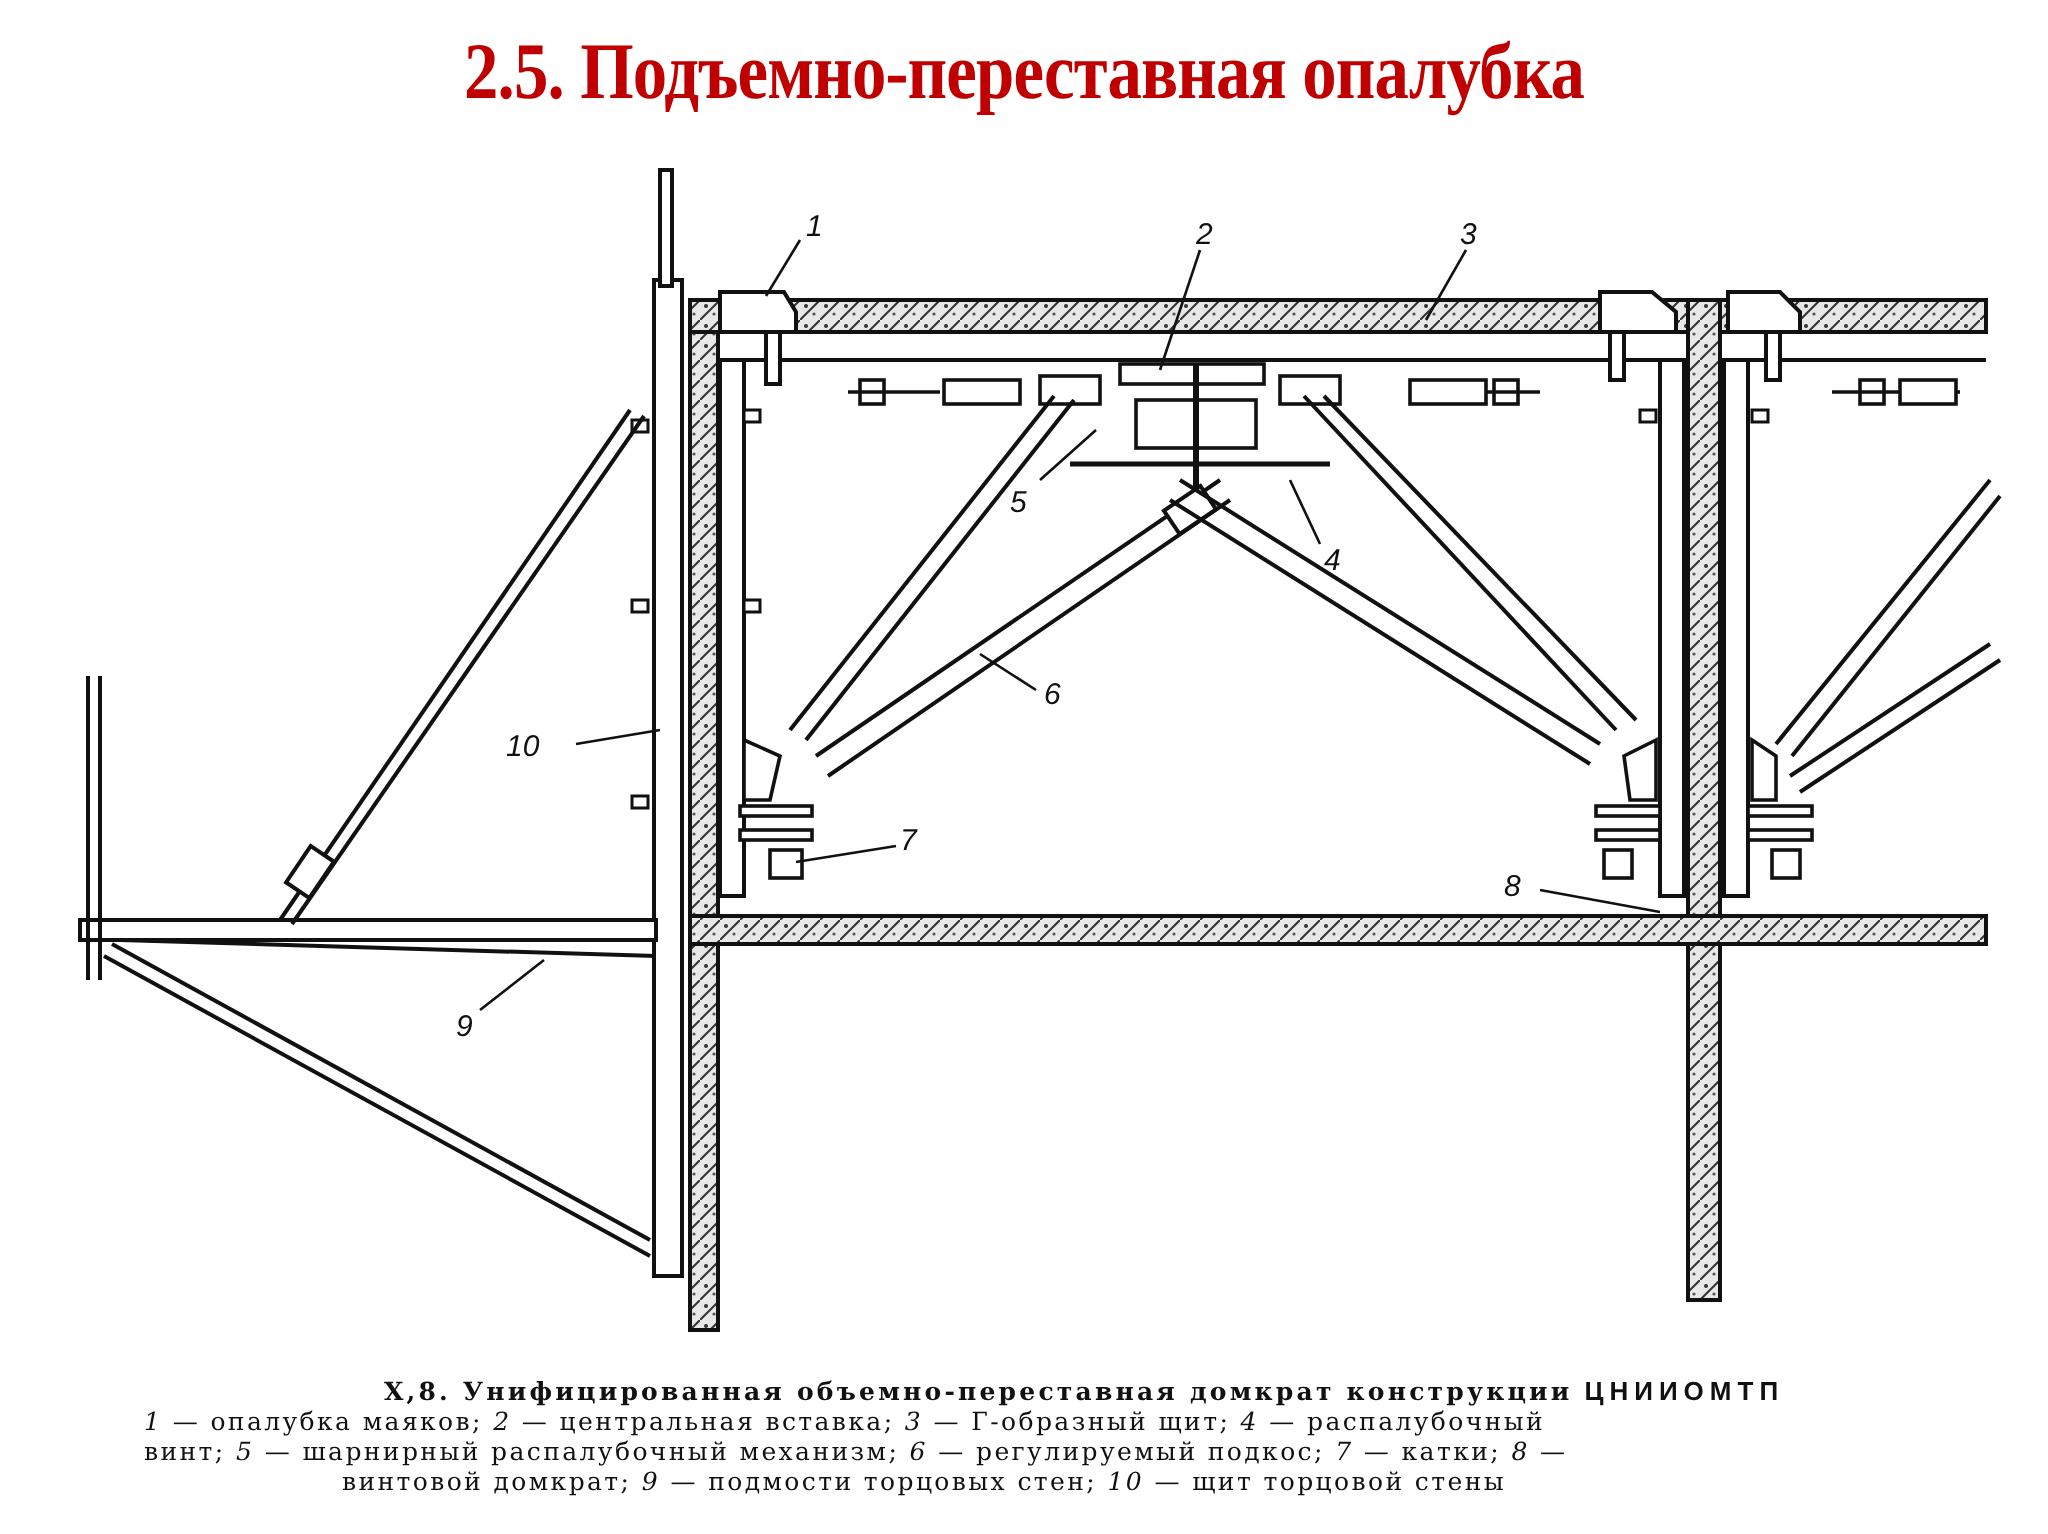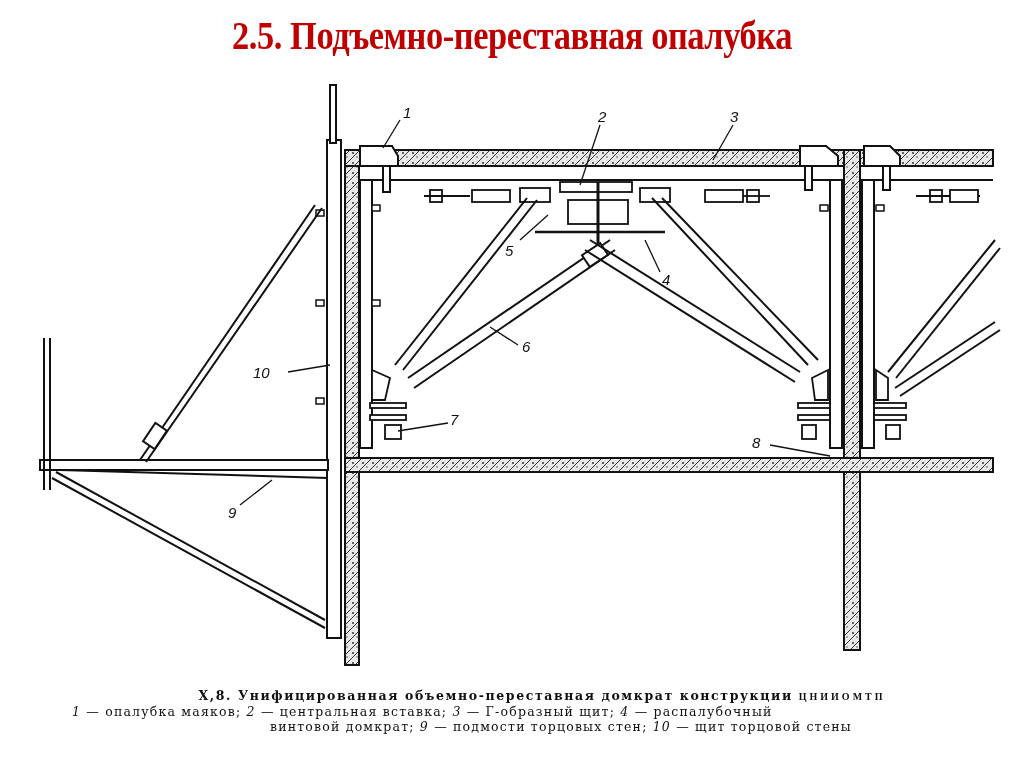--- a/index.html
+++ b/index.html
@@ -9,23 +9,23 @@
     color: #c00000; font-family: "Liberation Serif", serif; font-weight: bold;
     font-size: 40px; letter-spacing: -0.5px; transform: scaleX(0.86); transform-origin: center;
   }
   svg.diagram { position: absolute; left: 0; top: 0; }
   .lbl { font-family: "Liberation Sans", sans-serif; font-style: italic; font-size: 15px; fill: #111; }
   .caption {
     position: absolute; left: 72px; top: 688px; width: 940px;
     font-family: "DejaVu Serif", serif; color: #111; font-size: 12.5px; line-height: 15px;
   }
   .cap-head { text-align: center; font-weight: bold; letter-spacing: 1.6px; }
-  .cap-head .org { font-family: Liberation Serif, serif; letter-spacing: 3px; font-size: 10px; }
+  .cap-head .org { font-family: Liberation Sans, sans-serif; letter-spacing: 3px; font-size: 13px; }
   .cap-line { text-align: justify; letter-spacing: 1.2px; white-space: nowrap; }
-  .cap-line.last { text-align: right; padding-right: 160px; }
+  .cap-line.last { text-align: center; padding-right: 160px; }
   .num { font-style: italic; }
 </style>
 </head>
 <body>
 
 <div class="title">2.5. Подъемно-переставная опалубка</div>
 
 <svg class="diagram" width="1024" height="767" viewBox="0 0 1024 767">
   <defs>
     <pattern id="concrete" width="10" height="10" patternUnits="userSpaceOnUse">
@@ -180,16 +180,19 @@
 
 <div class="caption">
   <div class="cap-head">
     <span>X,8.</span>
     <span>Унифицированная объемно-переставная домкрат конструкции</span>
     <span class="org">ЦНИИОМТП</span>
   </div>
   <div class="cap-line">
     <span class="num">1</span><span> — опалубка маяков; </span><span class="num">2</span><span> — центральная вставка; </span><span class="num">3</span><span> — Г-образный щит; </span><span class="num">4</span><span> — распалубочный</span>
   </div>
+  <div class="cap-line">
+    <span>винт; </span><span class="num">5</span><span> — шарнирный распалубочный механизм; </span><span class="num">6</span><span> — регулируемый подкос; </span><span class="num">7</span><span> — катки; </span><span class="num">8</span><span> —</span>
+  </div>
   <div class="cap-line last">
     <span>винтовой домкрат; </span><span class="num">9</span><span> — подмости торцовых стен; </span><span class="num">10</span><span> — щит торцовой стены</span>
   </div>
 </div>
 
 </body></html>

